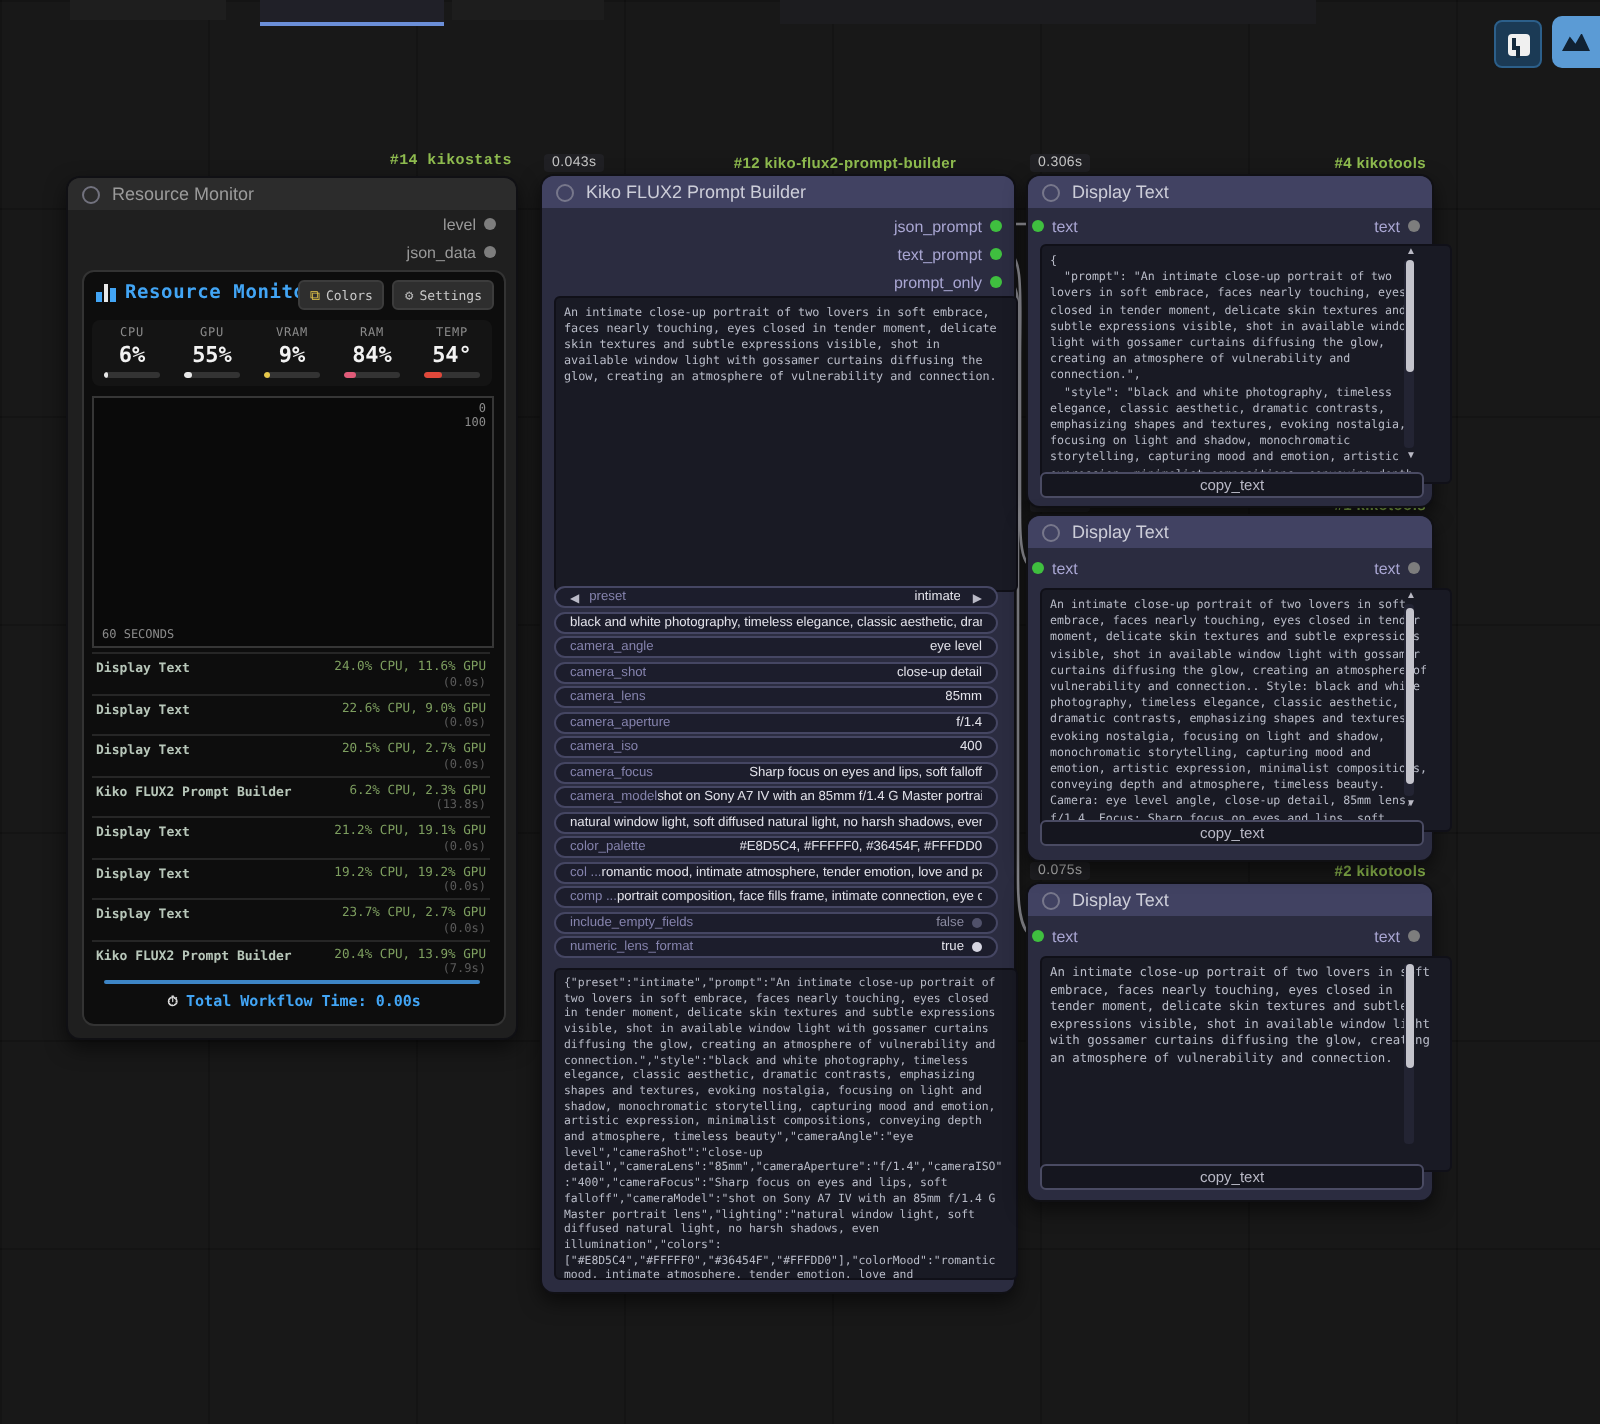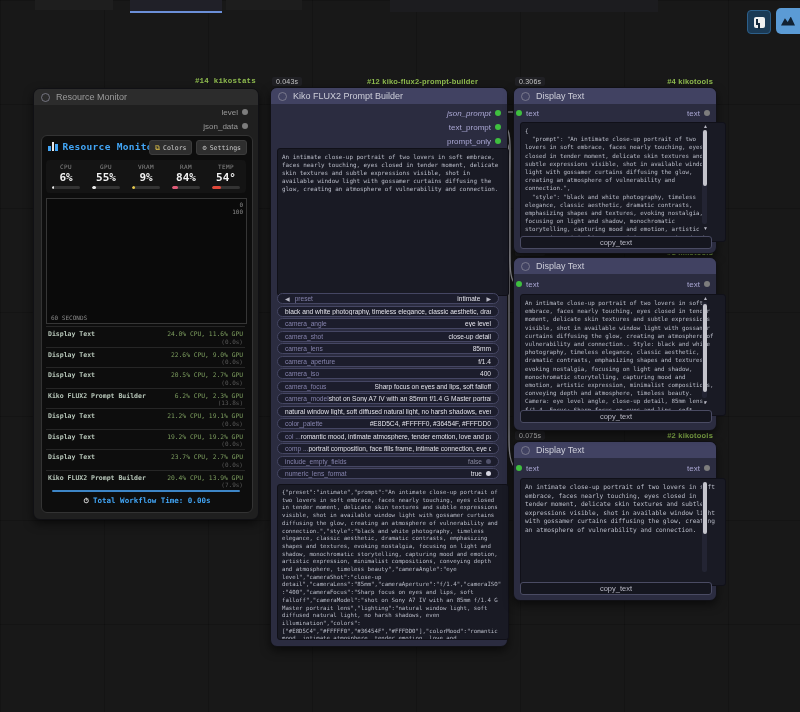--- a/index.html
+++ b/index.html
@@ -235,21 +235,21 @@
   </div>
 
   <div class="badge" style="left:272px;top:77px;">0.043s</div>
   <div class="ref" style="left:340px;top:77px;width:165px;text-align:center;">#12 kiko-flux2-prompt-builder</div>
 
   <div class="node node-purple" style="left:270px;top:87px;width:236px;height:558px;">
     <div class="nh nh-purple">
       <span class="collapse-dot"></span>
       <span>Kiko FLUX2 Prompt Builder</span>
     </div>
-    <div class="slot" style="right:6px;top:18px;height:14px;font-style:italic;">
+    <div class="slot" style="right:6px;top:18px;height:14px;">
       <span class="lav">json_prompt</span>
       <span class="slot-dot" style="margin-left: 4px; background-color: rgb(63, 191, 63);"></span>
     </div>
     <div class="slot" style="right:6px;top:32px;height:14px;">
       <span class="lav">text_prompt</span>
       <span class="slot-dot" style="margin-left: 4px; background-color: rgb(63, 191, 63);"></span>
     </div>
     <div class="slot" style="right:6px;top:46px;height:14px;">
       <span class="lav">prompt_only</span>
       <span class="slot-dot" style="margin-left: 4px; background-color: rgb(63, 191, 63);"></span>

